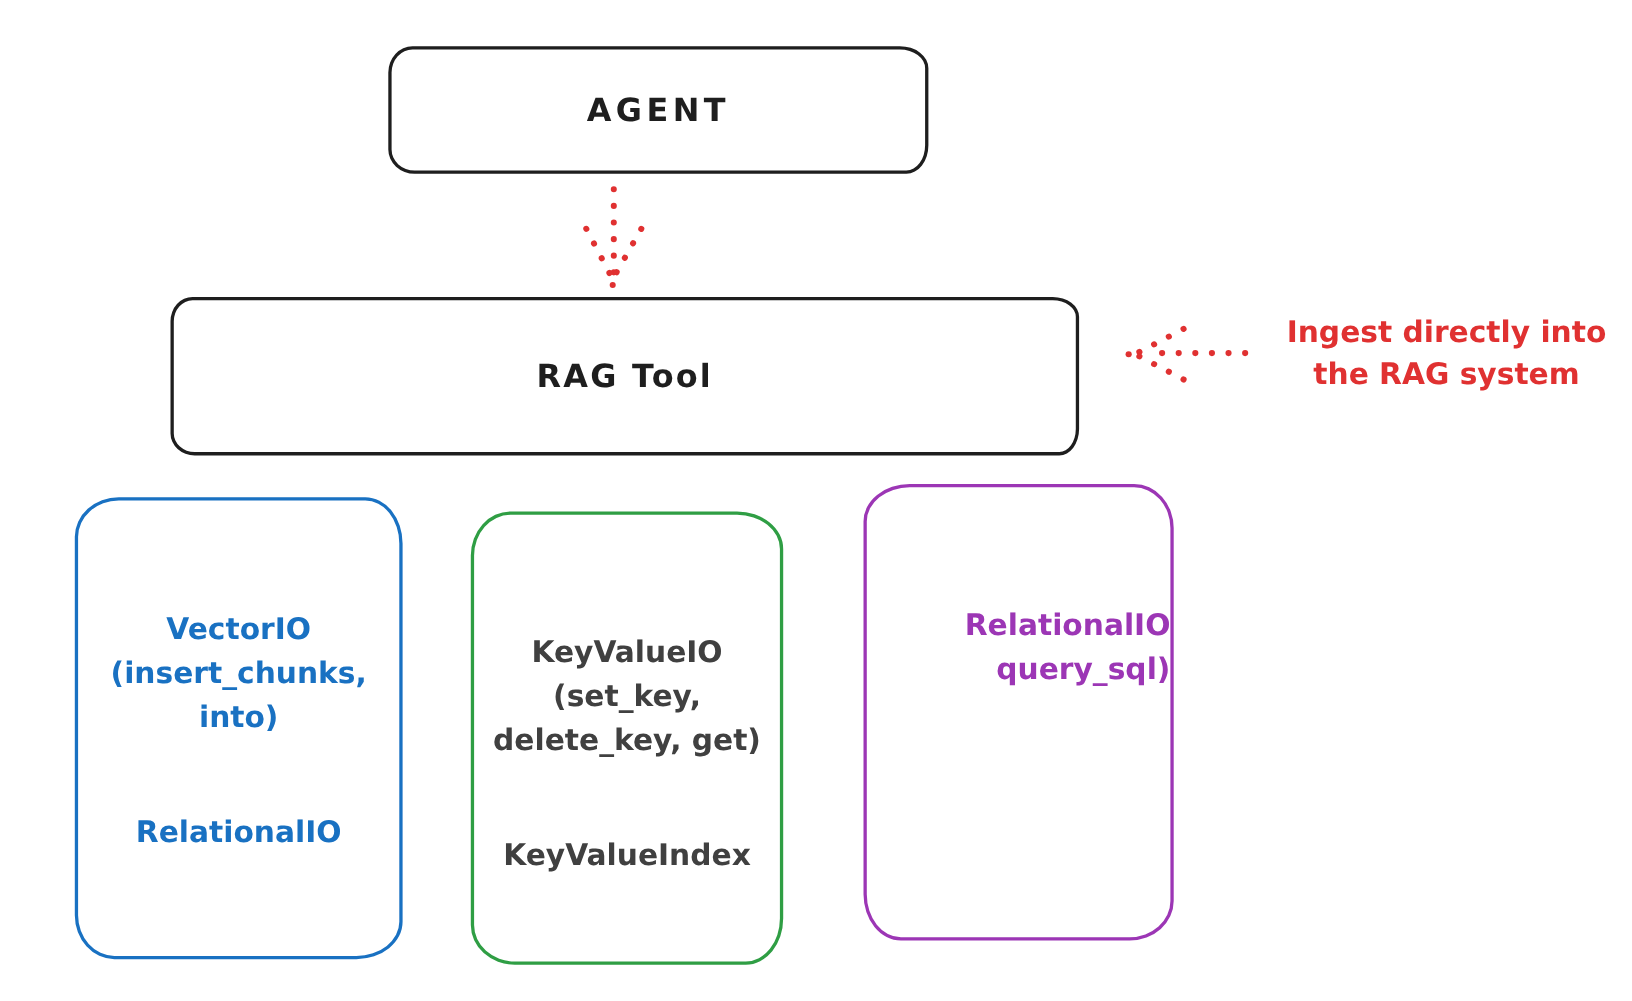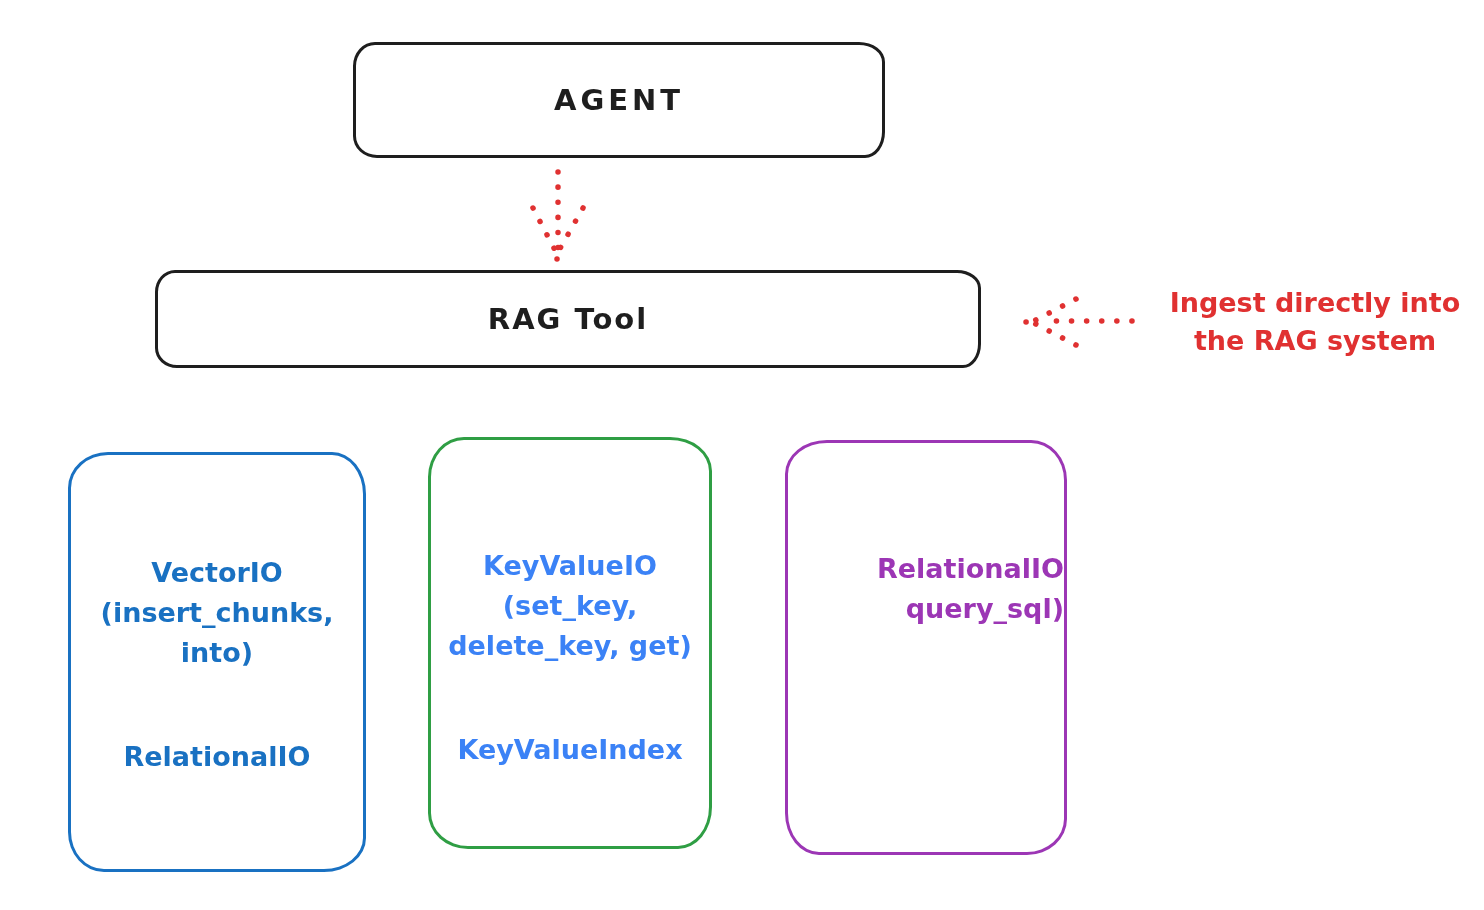--- a/index.html
+++ b/index.html
@@ -26,27 +26,27 @@
   
   .node-black {
     border: 3.5px solid #1e1e1e;
     color: #1e1e1e;
     font-size: 29px;
     font-weight: 600;
     letter-spacing: 2px;
   }
   .agent-box {
     left: 353px; top: 42px;
-    width: 532px; height: 116px;
+    width: 491px; height: 116px;
     border-radius: 22px 26px 20px 24px / 24px 20px 26px 22px;
     letter-spacing: 4px;
   }
   .rag-box {
     left: 155px; top: 270px;
-    width: 826px; height: 98px;
+    width: 826px; height: 144px;
     border-radius: 20px 24px 18px 22px / 22px 18px 24px 20px;
   }
   
   .store {
     position: absolute;
     box-sizing: border-box;
     background: #ffffff;
     display: flex;
     flex-direction: column;
     align-items: center;
@@ -57,24 +57,24 @@
   }
   .store-blue {
     left: 68px; top: 452px;
     width: 298px; height: 420px;
     border: 3.5px solid #1971c2;
     color: #1971c2;
     border-radius: 40px 34px 42px 36px / 36px 42px 34px 40px;
     padding-top: 98px;
   }
   .store-green {
-    left: 428px; top: 437px;
+    left: 428px; top: 465px;
     width: 284px; height: 412px;
     border: 3.5px solid #2f9e44;
-    color: #3b82f6;
+    color: #404040;
     border-radius: 36px 42px 34px 40px / 40px 34px 42px 36px;
     padding-top: 106px;
   }
   .store-purple {
     left: 785px; top: 440px;
     width: 282px; height: 415px;
     border: 3.5px solid #9c36b5;
     color: #9c36b5;
     border-radius: 42px 36px 40px 34px / 34px 40px 36px 42px;
     padding-top: 106px;

